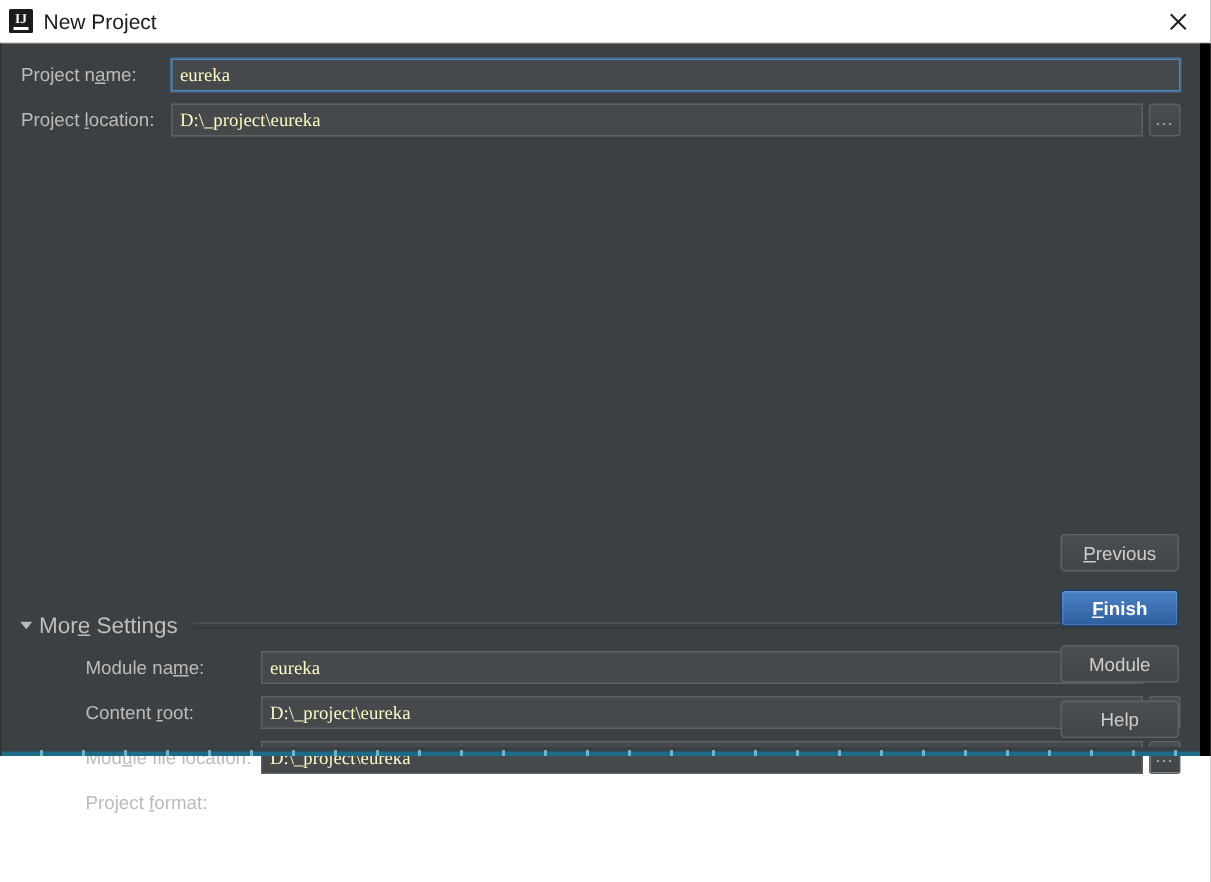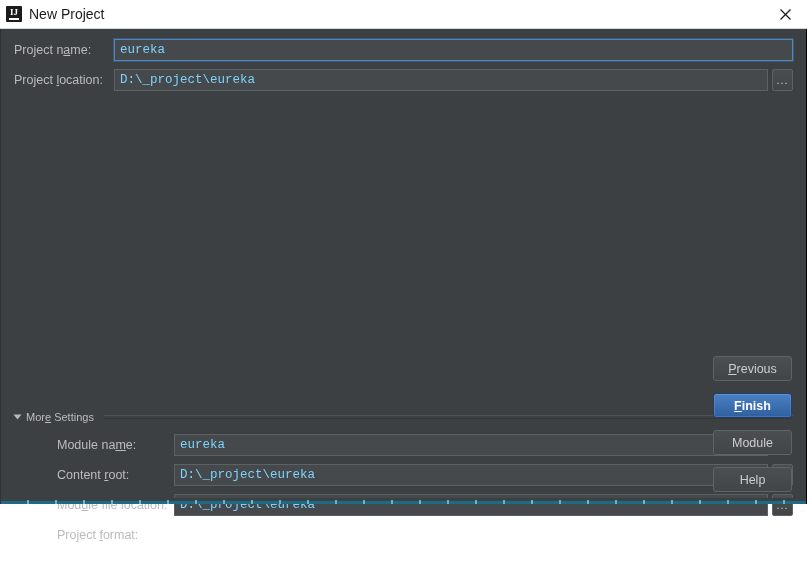--- a/index.html
+++ b/index.html
@@ -85,21 +85,21 @@
     justify-content: center;
   }
   .close-btn svg { display: block; }
 
   
   .body {
     position: relative;
     flex: 1 1 auto;
     background: #3c4043;
     border-left: 1px solid #2f3336;
-    border-right: 1px solid #000000;
+    border-right: 7px solid #000000;
     box-sizing: border-box;
     padding-left: 13px;
   }
 
   
   .top-form {
     position: absolute;
     left: 0;
     top: 10px;
     right: 0;
@@ -122,23 +122,23 @@
   .lbl u { text-decoration: underline; }
 
   .top-form .lbl { width: 100px; }
 
   .field {
     flex: 1 1 auto;
     height: 22px;
     box-sizing: border-box;
     background: #45494c;
     border: 1px solid #5c6164;
-    color: #7dd3fc;
+    color: #fef9c3;
     font-size: 12.5px;
-    font-family: Liberation Mono, monospace;
+    font-family: Liberation Serif, serif;
     line-height: 20px;
     padding: 0 5px;
     outline: none;
     white-space: nowrap;
     overflow: hidden;
   }
   .field.focused {
     border-color: #4b88c4;
     box-shadow: 0 0 0 1px rgba(75,136,196,0.35);
   }
@@ -176,21 +176,21 @@
     width: 0;
     height: 0;
     border-left: 5px solid #b9b9b9;
     border-top: 4px solid transparent;
     border-bottom: 4px solid transparent;
     transform: rotate(90deg);
     flex: 0 0 auto;
     margin-left: 1px;
   }
   .more-label {
-    font-size: 11px;
+    font-size: 15px;
     color: #bdbdbd;
     white-space: nowrap;
     flex: 0 0 auto;
     user-select: none;
   }
   .more-label u { text-decoration: underline; }
   .sep-line {
     flex: 1 1 auto;
     height: 2px;
     border-top: 1px solid #4e5255;

